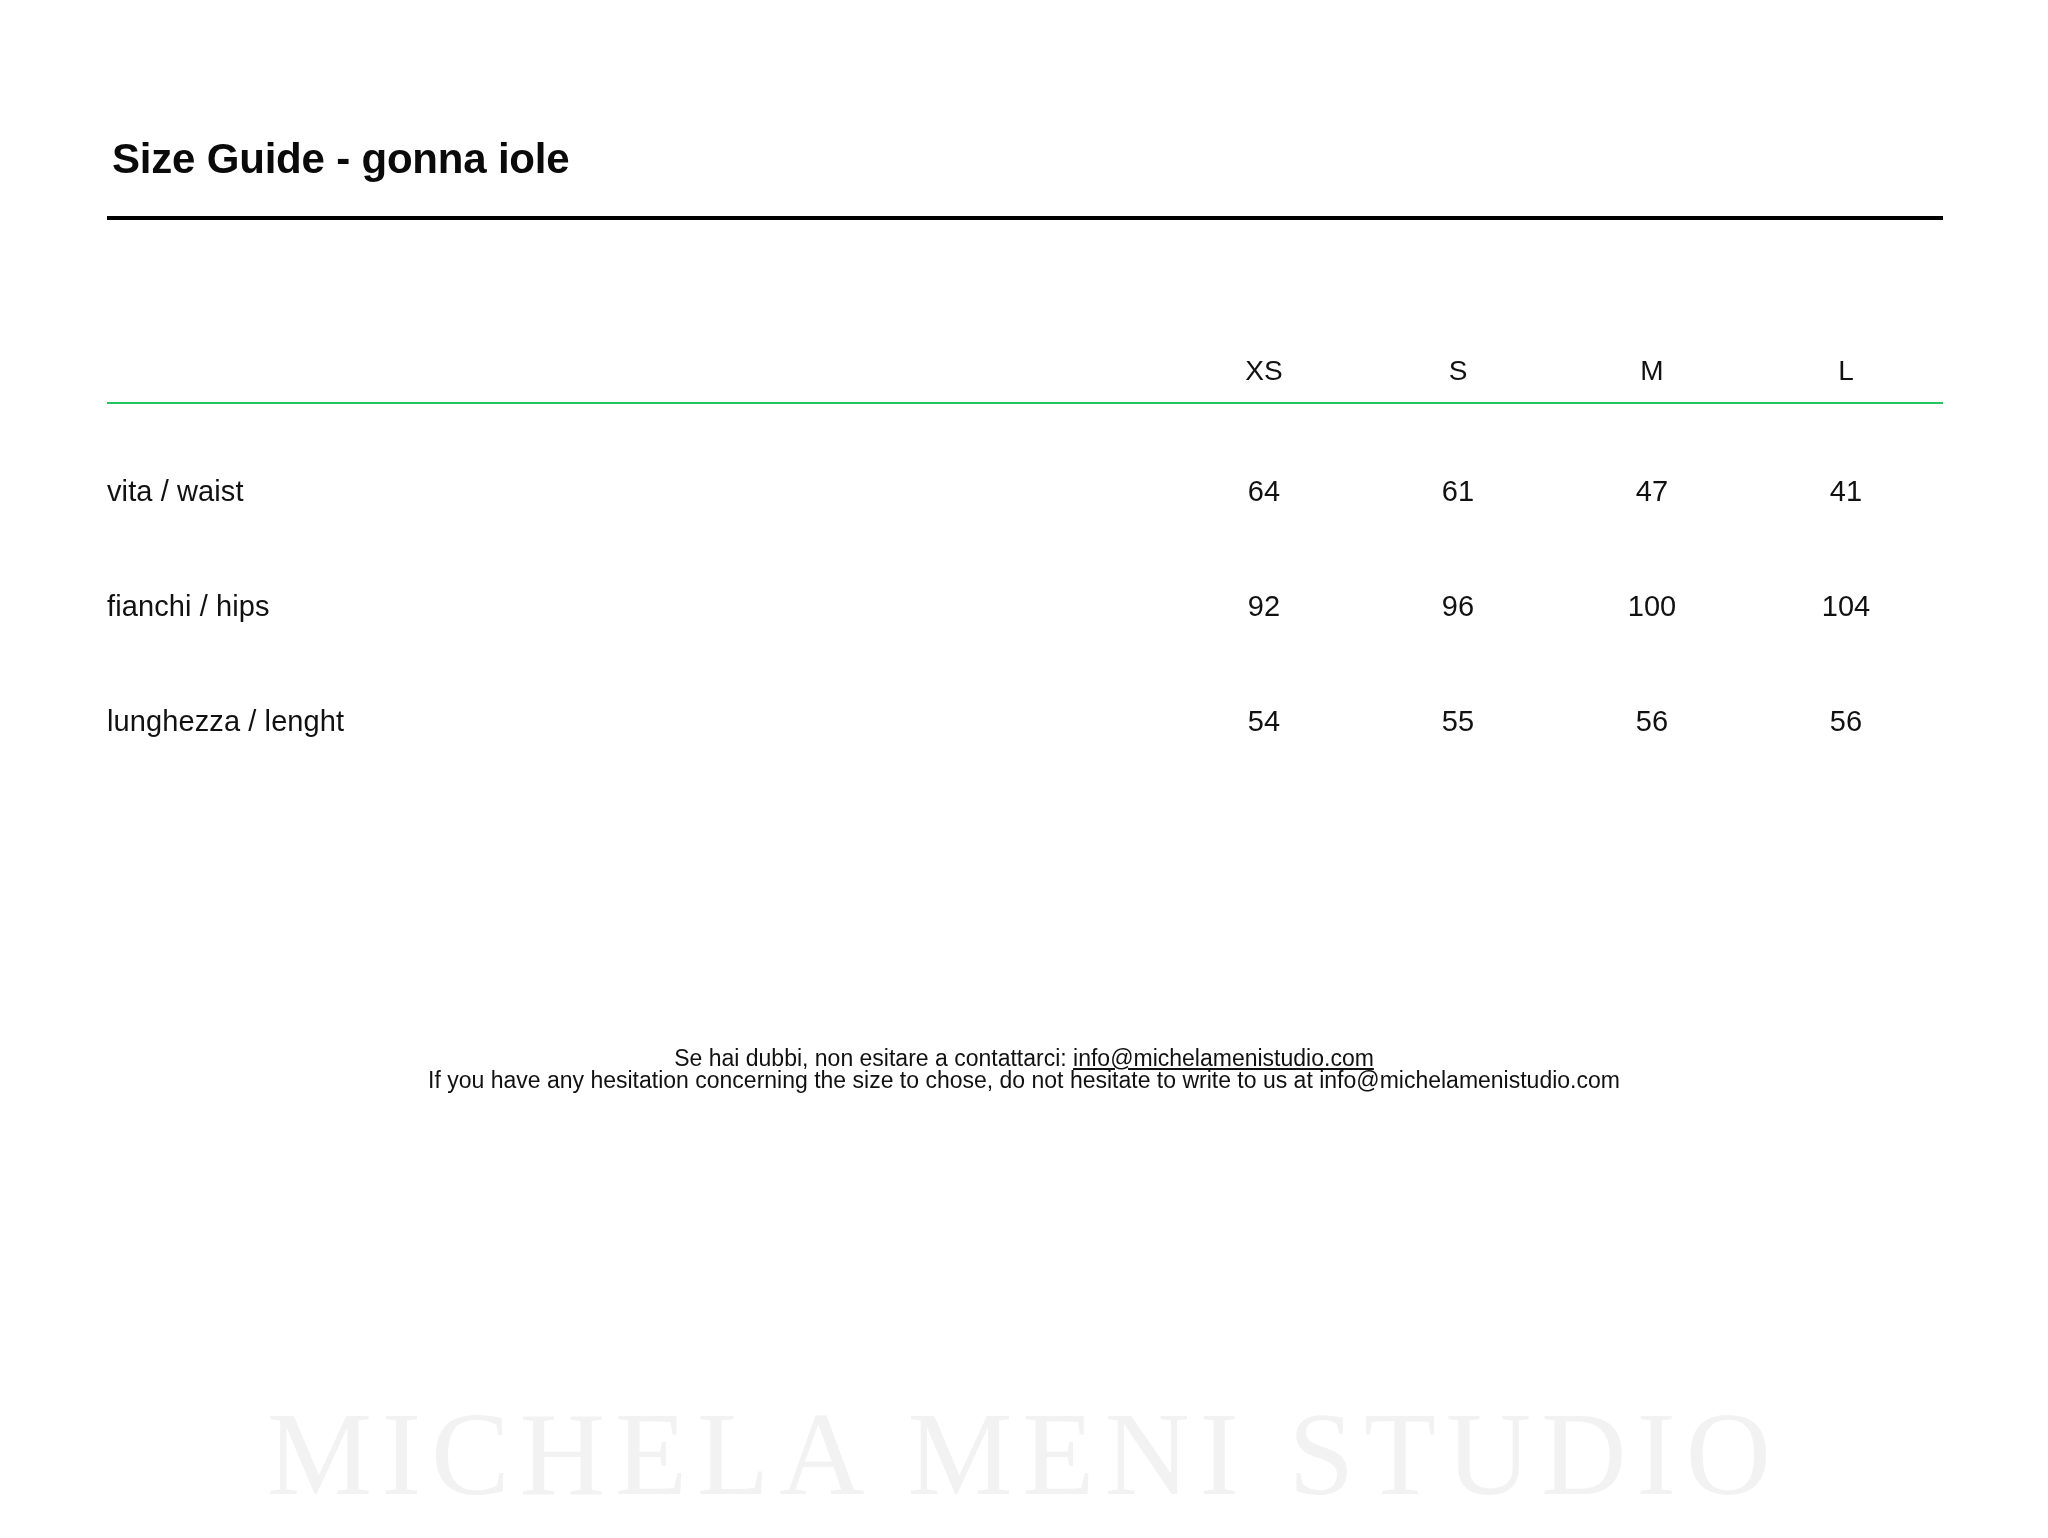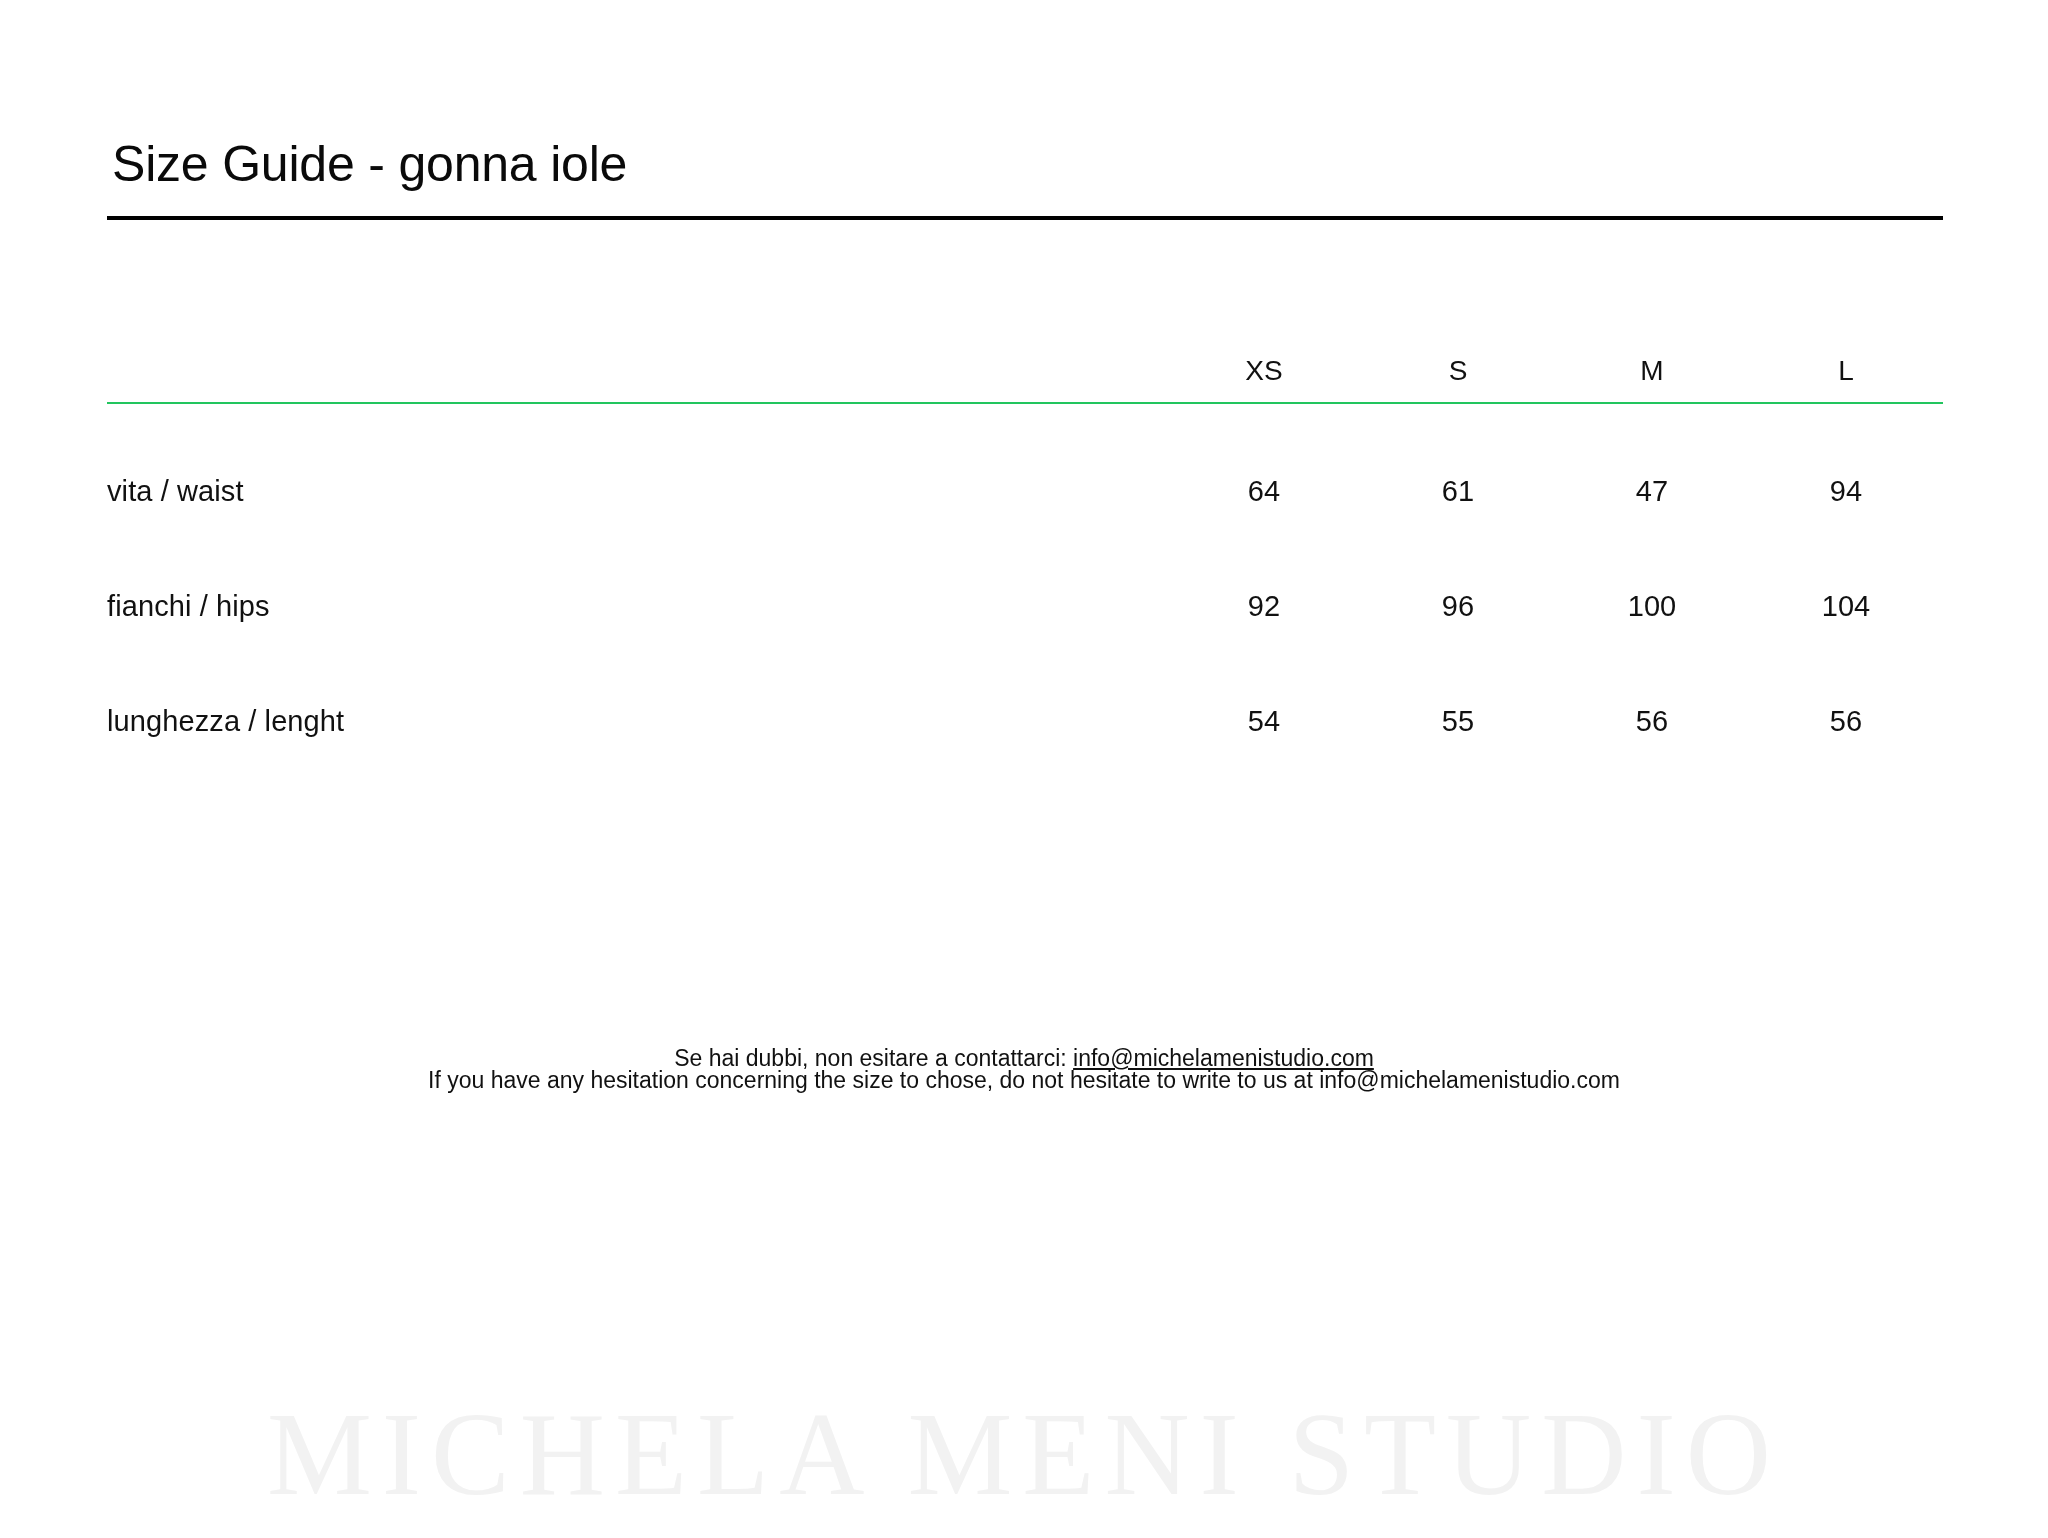--- a/index.html
+++ b/index.html
@@ -20,22 +20,22 @@
     position: absolute;
     inset: 0;
     overflow: hidden;
   }
 
   
   .title {
     position: absolute;
     left: 112px;
     top: 135px;
-    font-size: 50px;
-    font-weight: normal;
+    font-size: 42px;
+    font-weight: bold;
     letter-spacing: -0.2px;
     color: #0a0a0a;
     white-space: nowrap;
   }
 
   .title-rule {
     position: absolute;
     left: 107px;
     top: 216px;
     width: 1836px;
@@ -163,21 +163,21 @@
           <th>M</th>
           <th>L</th>
         </tr>
       </thead>
       <tbody>
         <tr>
           <td class="row-label">vita / waist</td>
           <td class="value">64</td>
           <td class="value">61</td>
           <td class="value">47</td>
-          <td class="value">94</td>
+          <td class="value">41</td>
         </tr>
         <tr>
           <td class="row-label">fianchi / hips</td>
           <td class="value">92</td>
           <td class="value">96</td>
           <td class="value">100</td>
           <td class="value">104</td>
         </tr>
         <tr>
           <td class="row-label">lunghezza / lenght</td>

